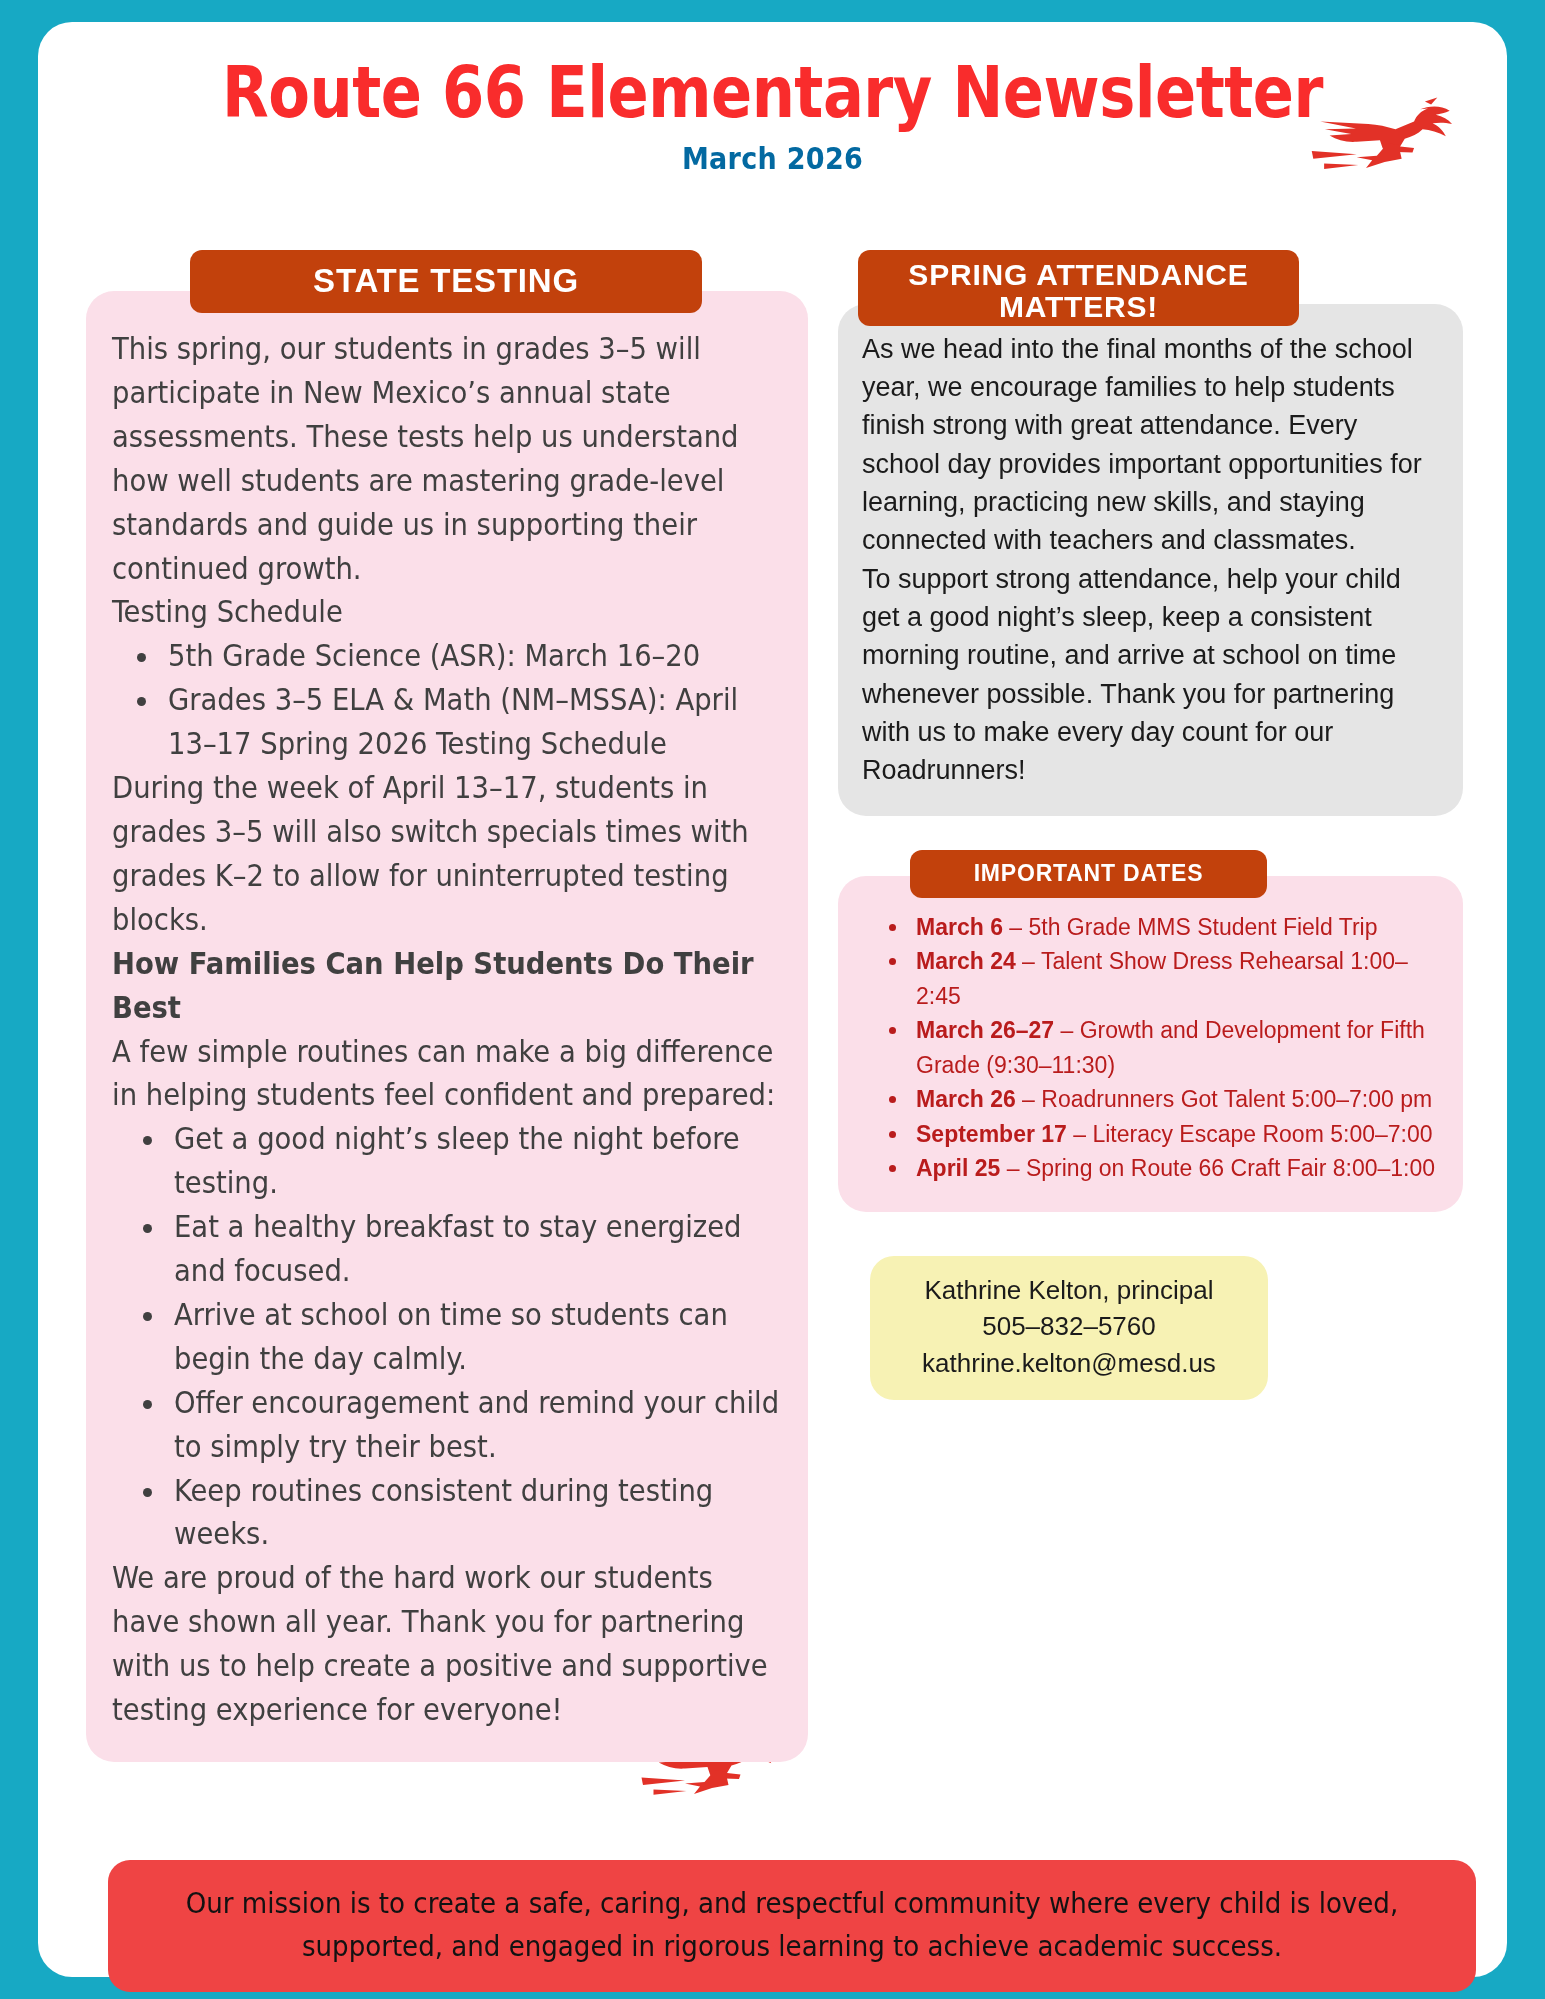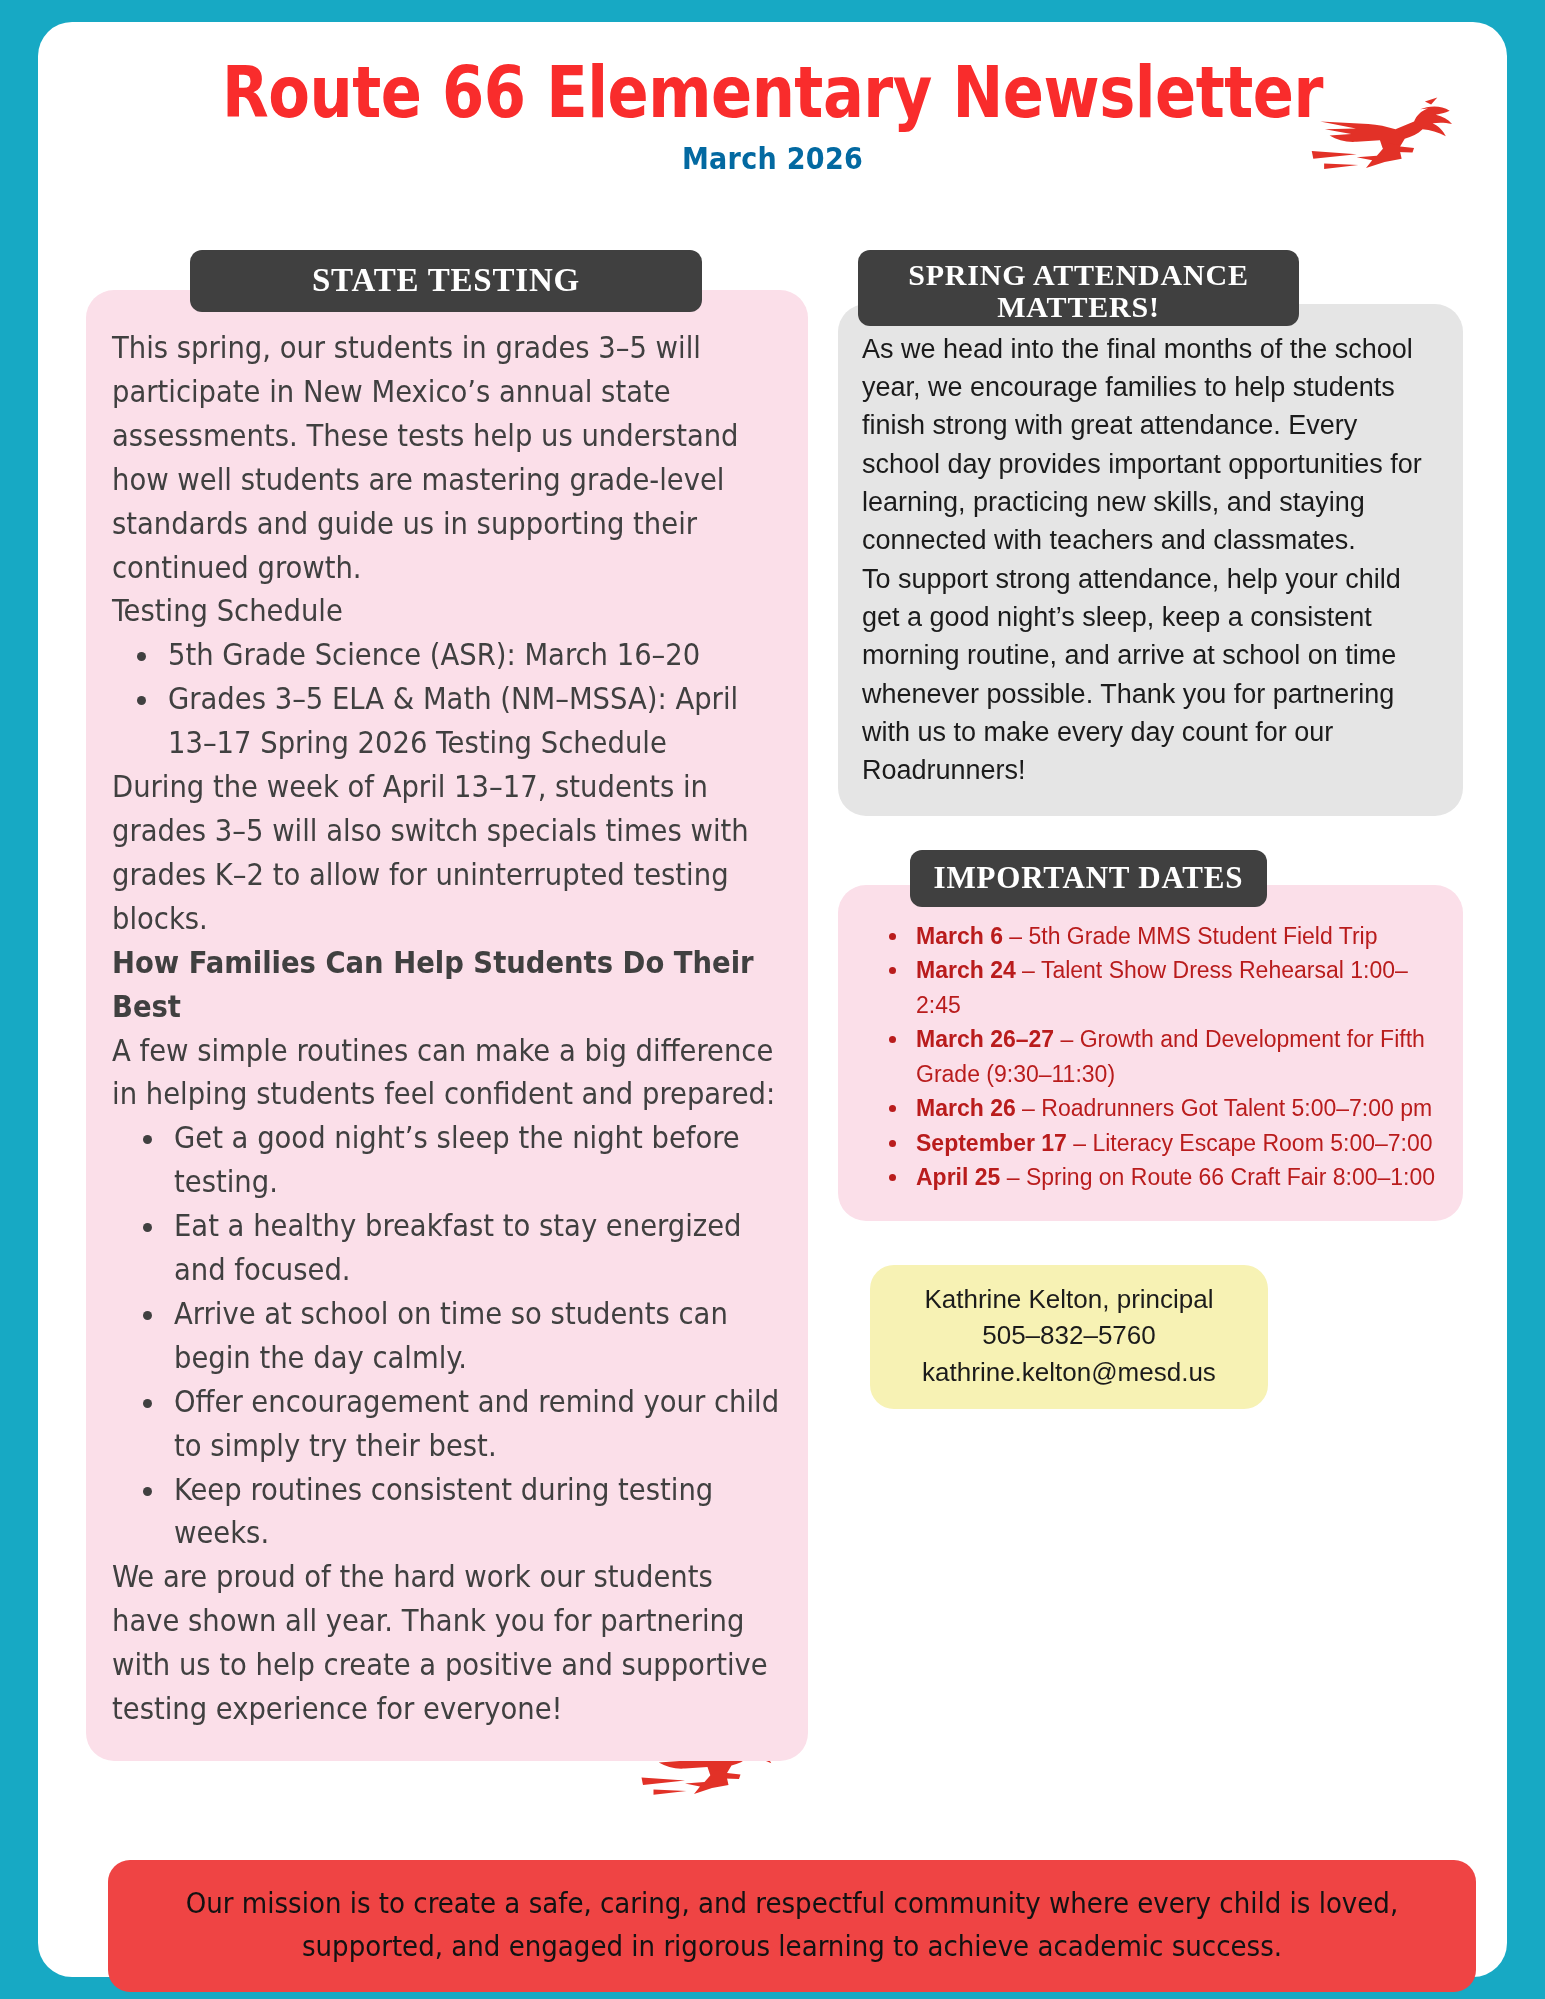--- a/index.html
+++ b/index.html
@@ -79,24 +79,24 @@
   }
   .col-right {
     position: absolute;
     left: 800px;
     top: 0;
     width: 625px;
   }
 
   
   .pill {
-    background: #404040;
+    background: #c2410c;
     color: #ffffff;
     border-radius: 12px;
-    font-family: Liberation Serif, serif;
+    font-family: Liberation Sans, sans-serif;
     font-weight: bold;
     text-align: center;
     letter-spacing: 0.8px;
     position: relative;
     z-index: 3;
   }
   .pill-state {
     width: 512px;
     margin-left: 104px;
     padding: 12px 0 13px;
@@ -106,21 +106,21 @@
     width: 441px;
     margin-left: 20px;
     padding: 9px 0 3px;
     font-size: 30px;
     line-height: 1.06;
   }
   .pill-dates {
     width: 357px;
     margin-left: 72px;
     padding: 10px 0 11px;
-    font-size: 31px;
+    font-size: 23px;
   }
 
   
   .card {
     border-radius: 28px;
     position: relative;
     margin-top: -22px;
     z-index: 1;
   }
   .card-pink { background: #fbdfe9; }

